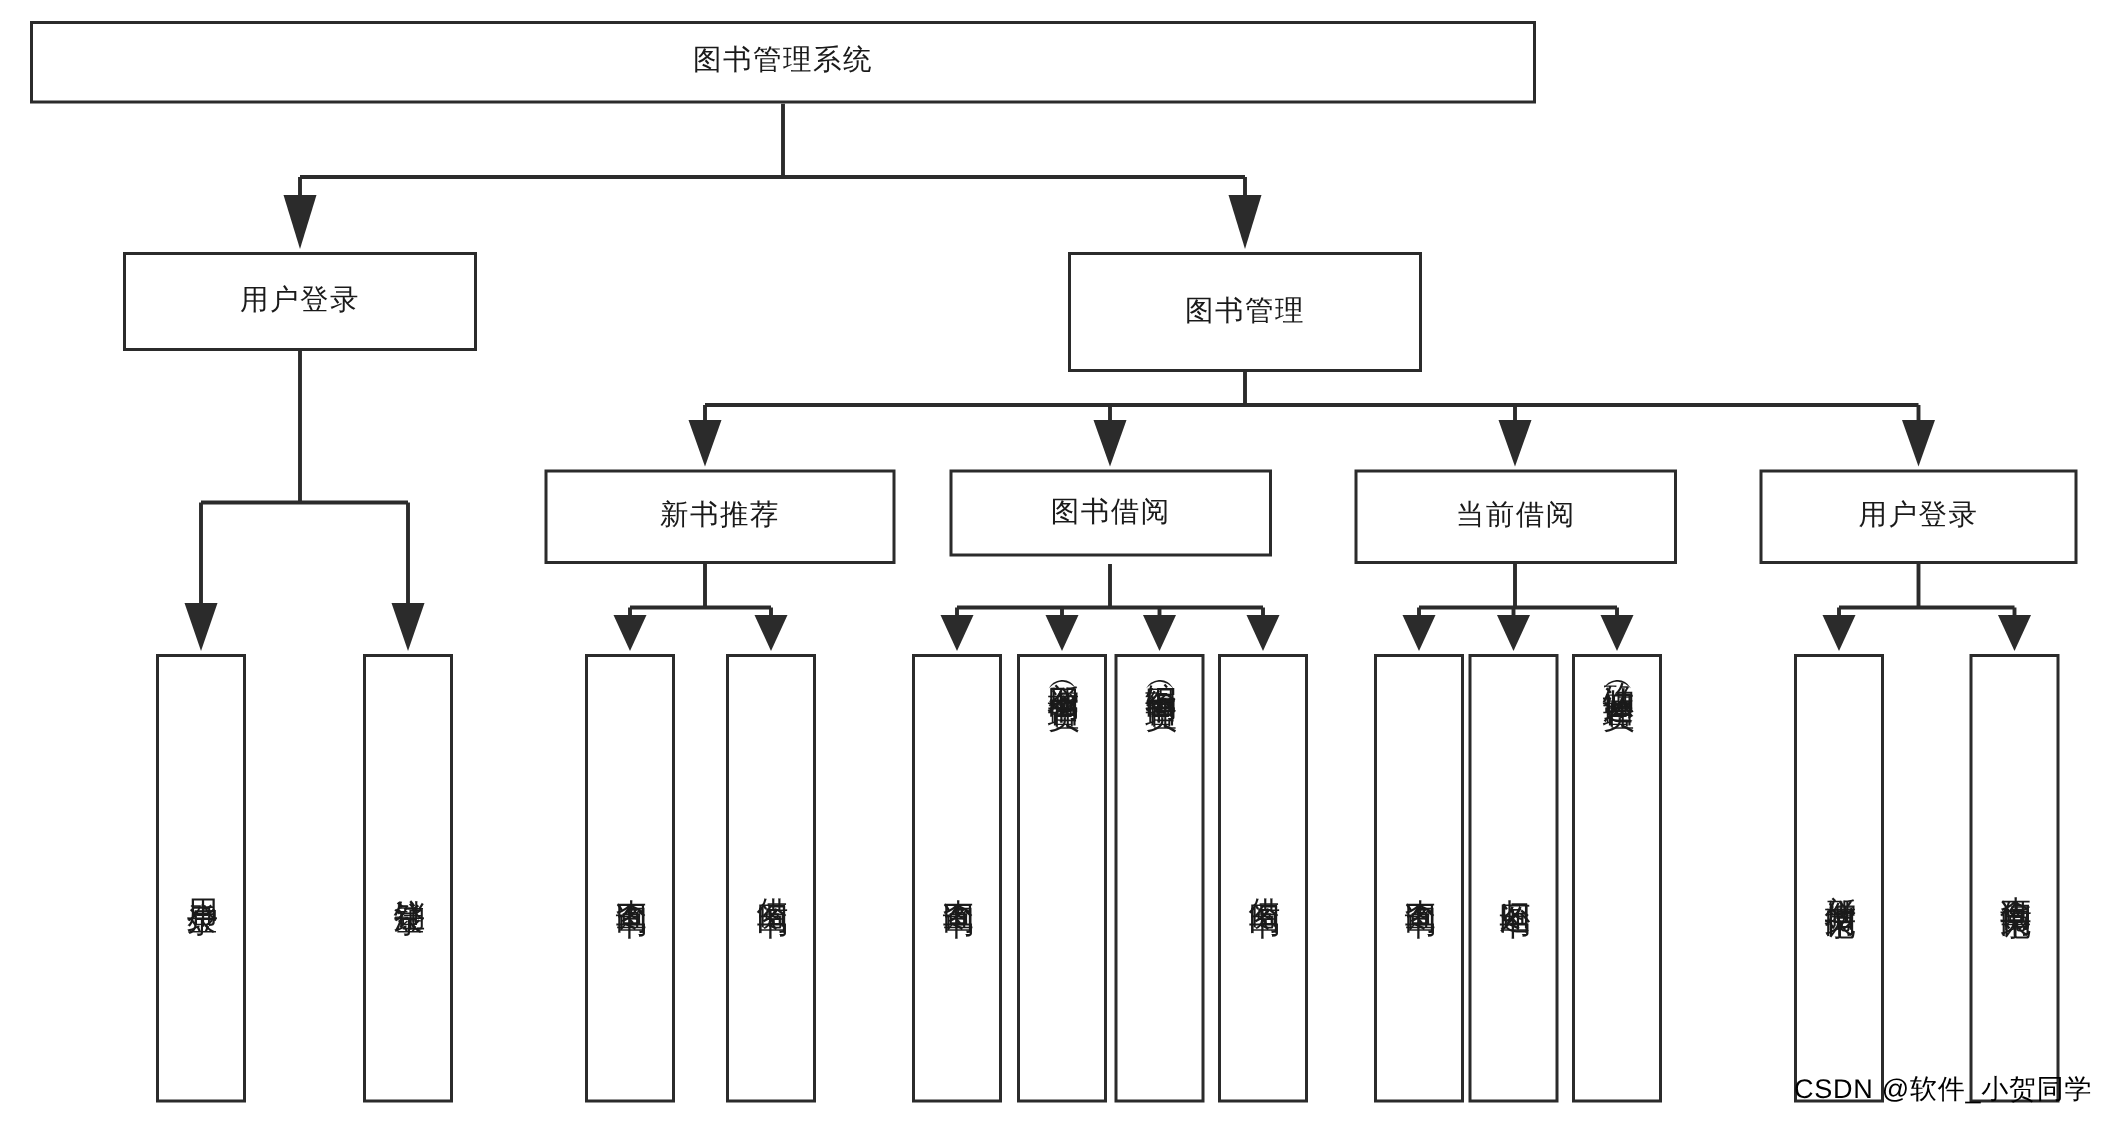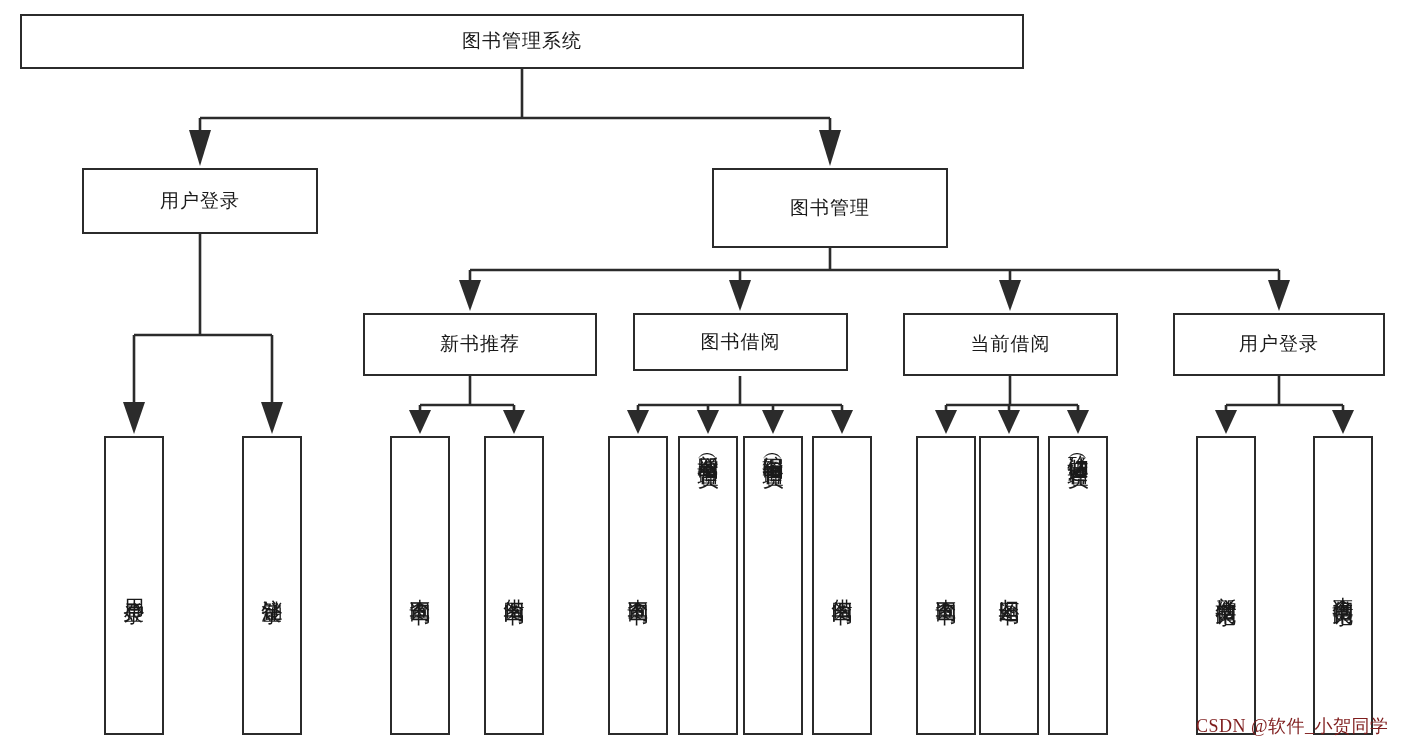--- a/index.html
+++ b/index.html
@@ -57,24 +57,23 @@
     padding-top: 0px;
   }
   .node-box.vertical.pad-mid {
     align-items: center;
   }
   .watermark {
     position: absolute;
     left: 1196px;
     top: 714px;
     font-size: 18px;
-    color: #7f1d1d;
+    color: #000000;
     white-space: nowrap;
     letter-spacing: 0.5px;
-    font-family: Liberation Serif, serif;
   }
 </style>
 </head>
 <body>
 
 <div id="diagram-root">
 
   <svg class="canvas" viewBox="0 0 1405 747" xmlns="http://www.w3.org/2000/svg">
     <defs>
       <marker id="arrow" viewBox="0 0 12 14" refX="6" refY="13" markerWidth="12" markerHeight="14" orient="auto-start-reverse">

